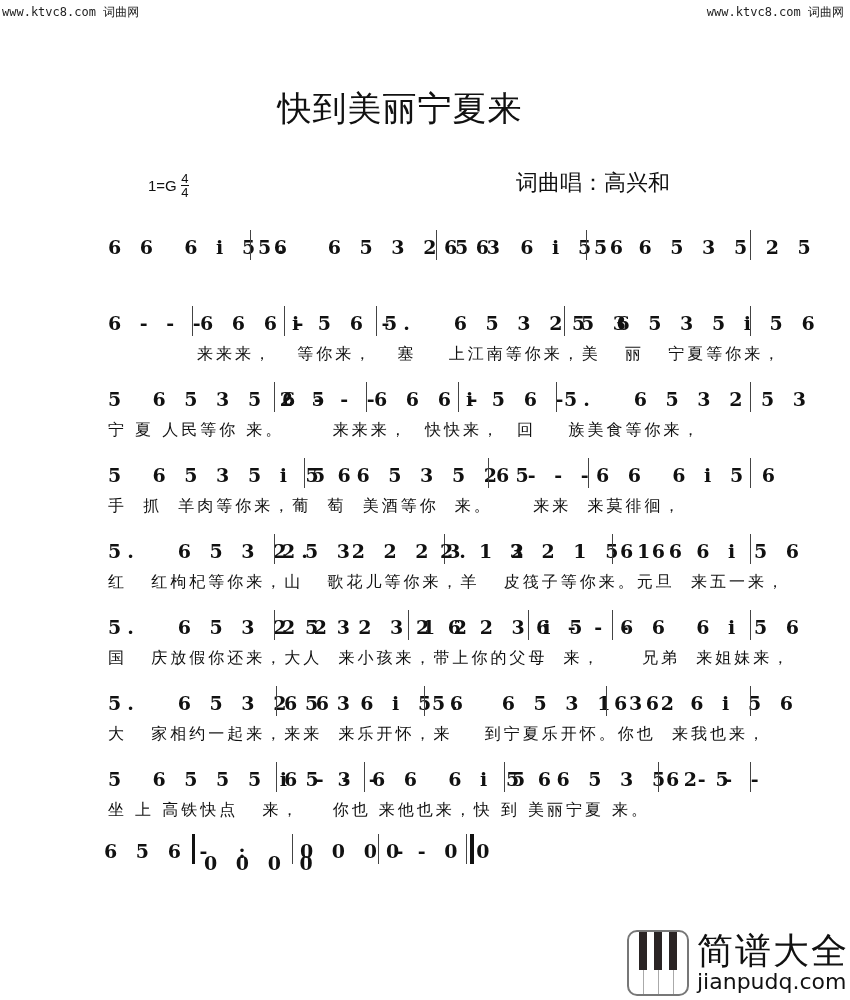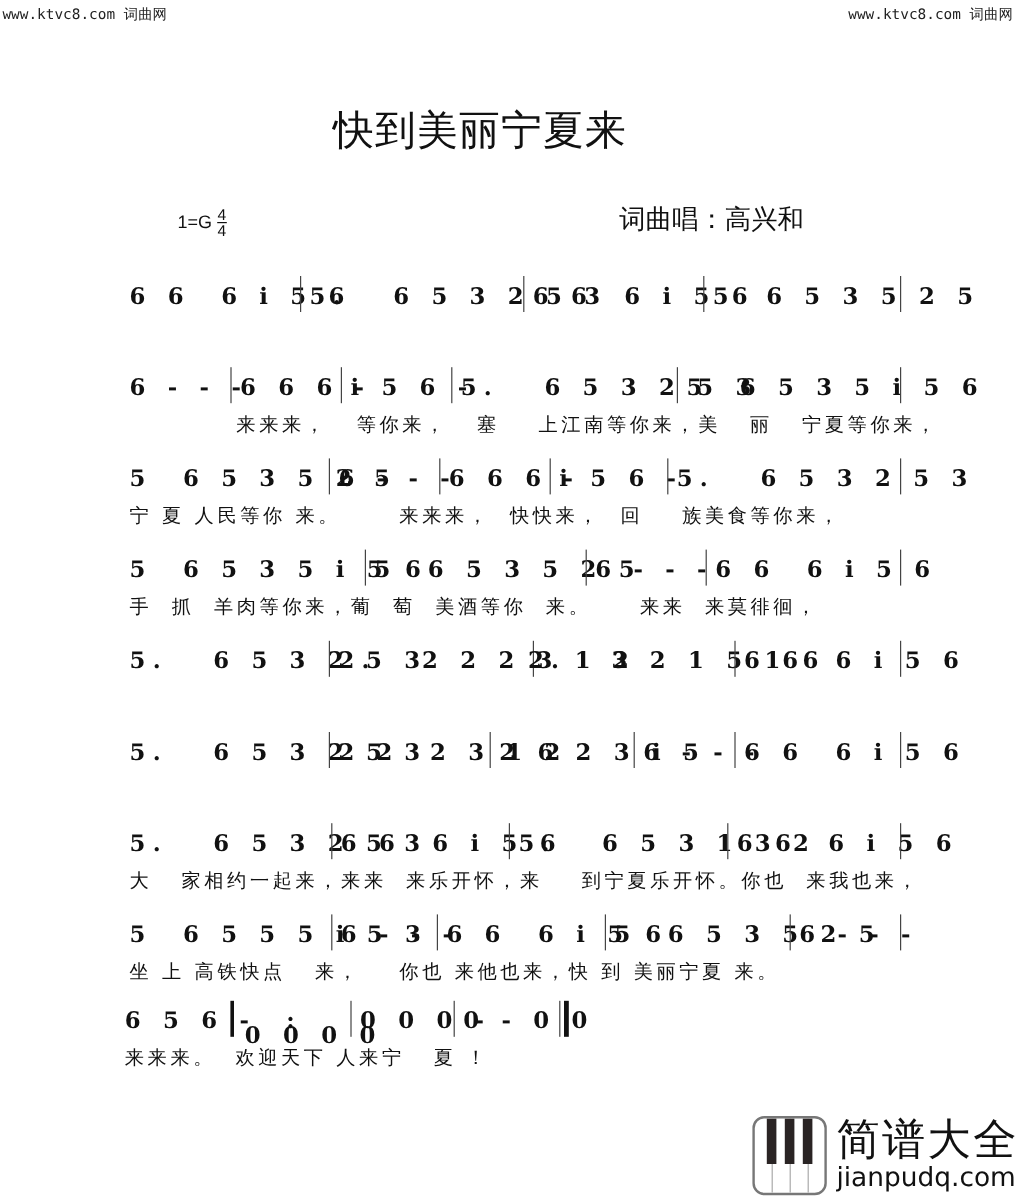--- a/index.html
+++ b/index.html
@@ -112,35 +112,37 @@
   <div class="notes">
     <span class="m" style="left:0;">5.   6 5 3 2 5 3</span>
     <span class="bl" style="left:166px;"></span>
     <span class="m" style="left:174px;">2.   2 2 2 3 1 2</span>
     <span class="bl" style="left:336px;"></span>
     <span class="m" style="left:332px;">2.   3 2 1 5 1 6</span>
     <span class="bl" style="left:504px;"></span>
     <span class="m" style="left:512px;">6 6  6 i 5 6</span>
     <span class="bl" style="left:642px;"></span>
   </div>
+  <div class="lyrics">红   红枸杞等你来，山   歌花儿等你来，羊   皮筏子等你来。元旦  来五一来，</div>
 </div>
 
 <div class="row" style="top:616px;">
   <div class="notes">
     <span class="m" style="left:0;">5.   6 5 3 2 5 3</span>
     <span class="bl" style="left:166px;"></span>
     <span class="m" style="left:174px;">2 2  2 3 1 2</span>
     <span class="bl" style="left:300px;"></span>
     <span class="m" style="left:308px;">2 6 2 3 i 5</span>
     <span class="bl" style="left:420px;"></span>
     <span class="m" style="left:428px;">6 - - -</span>
     <span class="bl" style="left:504px;"></span>
     <span class="m" style="left:512px;">6 6  6 i 5 6</span>
     <span class="bl" style="left:642px;"></span>
   </div>
+  <div class="lyrics">国   庆放假你还来，大人  来小孩来，带上你的父母  来，     兄弟  来姐妹来，</div>
 </div>
 
 <div class="row" style="top:692px;">
   <div class="notes">
     <span class="m" style="left:0;">5.   6 5 3 2 5 3</span>
     <span class="bl" style="left:168px;"></span>
     <span class="m" style="left:176px;">6 6  6 i 5 6</span>
     <span class="bl" style="left:316px;"></span>
     <span class="m" style="left:324px;">5.   6 5 3 1 3 2</span>
     <span class="bl" style="left:498px;"></span>
@@ -171,21 +173,20 @@
     <span class="m" style="left:0;">6 5 6 -  :</span>
     <span class="bl rep" style="left:88px;"></span>
     <span class="m" style="left:100px;margin-top:12px;">0 0 0 0</span>
     <span class="bl" style="left:188px;"></span>
     <span class="m" style="left:196px;">0 0 0 -</span>
     <span class="bl" style="left:274px;"></span>
     <span class="m" style="left:282px;">0 - 0 0</span>
     <span class="bl" style="left:362px;"></span>
     <span class="bl end" style="left:366px;"></span>
   </div>
-  <div class="lyrics">来来来。  欢迎天下 人来宁   夏 ！</div>
 </div>
 
 <div class="wm-logo">
   <div class="piano">
     <span class="w" style="left:14px;"></span>
     <span class="w" style="left:29px;"></span>
     <span class="w" style="left:44px;"></span>
     <span class="k" style="left:10px;"></span>
     <span class="k" style="left:25px;"></span>
     <span class="k" style="left:40px;"></span>

